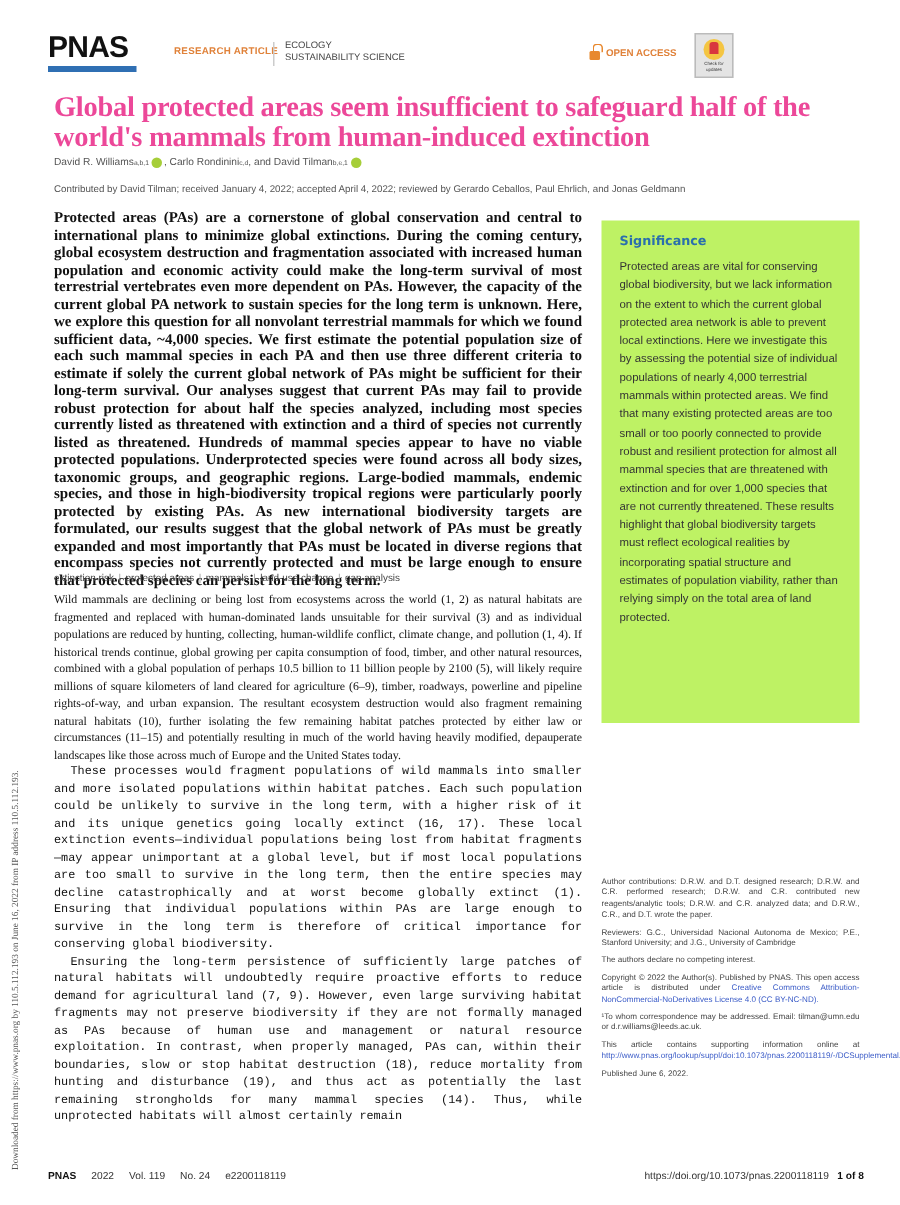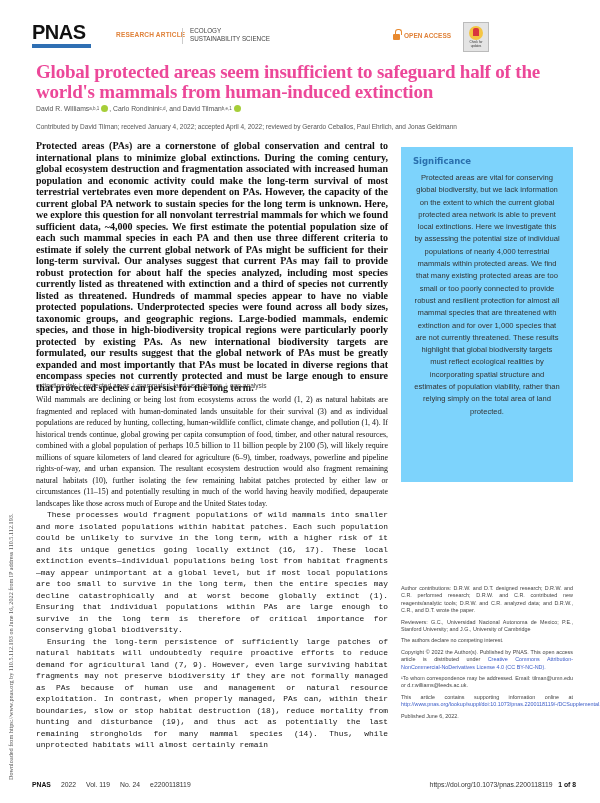--- a/index.html
+++ b/index.html
@@ -27,23 +27,23 @@
   .contributed { position: absolute; left: 36px; top: 123px; font-family: "Liberation Sans", sans-serif; font-size: 6.5px; color: #555; white-space: nowrap; }
 
   .abstract { position: absolute; left: 36px; top: 140px; width: 352px; font-size: 10px; line-height: 11.5px; text-align: justify; color: #111; font-weight: bold; font-weight: 600; }
   .keywords { position: absolute; left: 36px; top: 382px; font-family: "Liberation Sans", sans-serif; font-size: 6.6px; color: #444; white-space: nowrap; }
   .keywords .bar { color: #999; margin: 0 3px; }
 
   .body-text { position: absolute; left: 36px; top: 394px; width: 352px; font-size: 7.9px; line-height: 11.5px; text-align: justify; color: #111; }
   .body-text p { text-indent: 0; }
   .body-text p + p { text-indent: 11px; font-family: Liberation Mono, monospace; }
 
-  .sig-box { position: absolute; left: 401px; top: 147px; width: 172px; height: 335px; background: #7dd3fc; padding: 9px 12px; }
+  .sig-box { position: absolute; left: 401px; top: 147px; width: 172px; height: 335px; background: #bef264; padding: 9px 12px; }
   .sig-title { font-family: "DejaVu Sans", sans-serif; font-weight: bold; font-size: 8.5px; color: #2a6fad; margin-bottom: 6px; }
-  .sig-text { font-family: "Liberation Sans", sans-serif; font-size: 7.6px; line-height: 12.3px; color: #333; text-align: center; }
+  .sig-text { font-family: "Liberation Sans", sans-serif; font-size: 7.6px; line-height: 12.3px; color: #333; }
 
   .notes { position: absolute; left: 401px; top: 585px; width: 172px; font-family: "Liberation Sans", sans-serif; font-size: 5.4px; line-height: 7.4px; color: #444; text-align: justify; }
   .notes p { margin-bottom: 4px; }
   .notes .link { color: #3a5bc7; }
 
   .side-note { position: absolute; left: 7px; top: 780px; transform-origin: 0 0; transform: rotate(-90deg); font-family: "Liberation Serif", serif; font-size: 6.2px; color: #555; white-space: nowrap; }
 
   .footer { position: absolute; left: 32px; top: 781px; width: 544px; font-family: "Liberation Sans", sans-serif; font-size: 6.8px; color: #333; display: flex; justify-content: space-between; }
   .footer .left span { margin-right: 10px; }
   .footer .bold { font-weight: bold; color: #111; }

